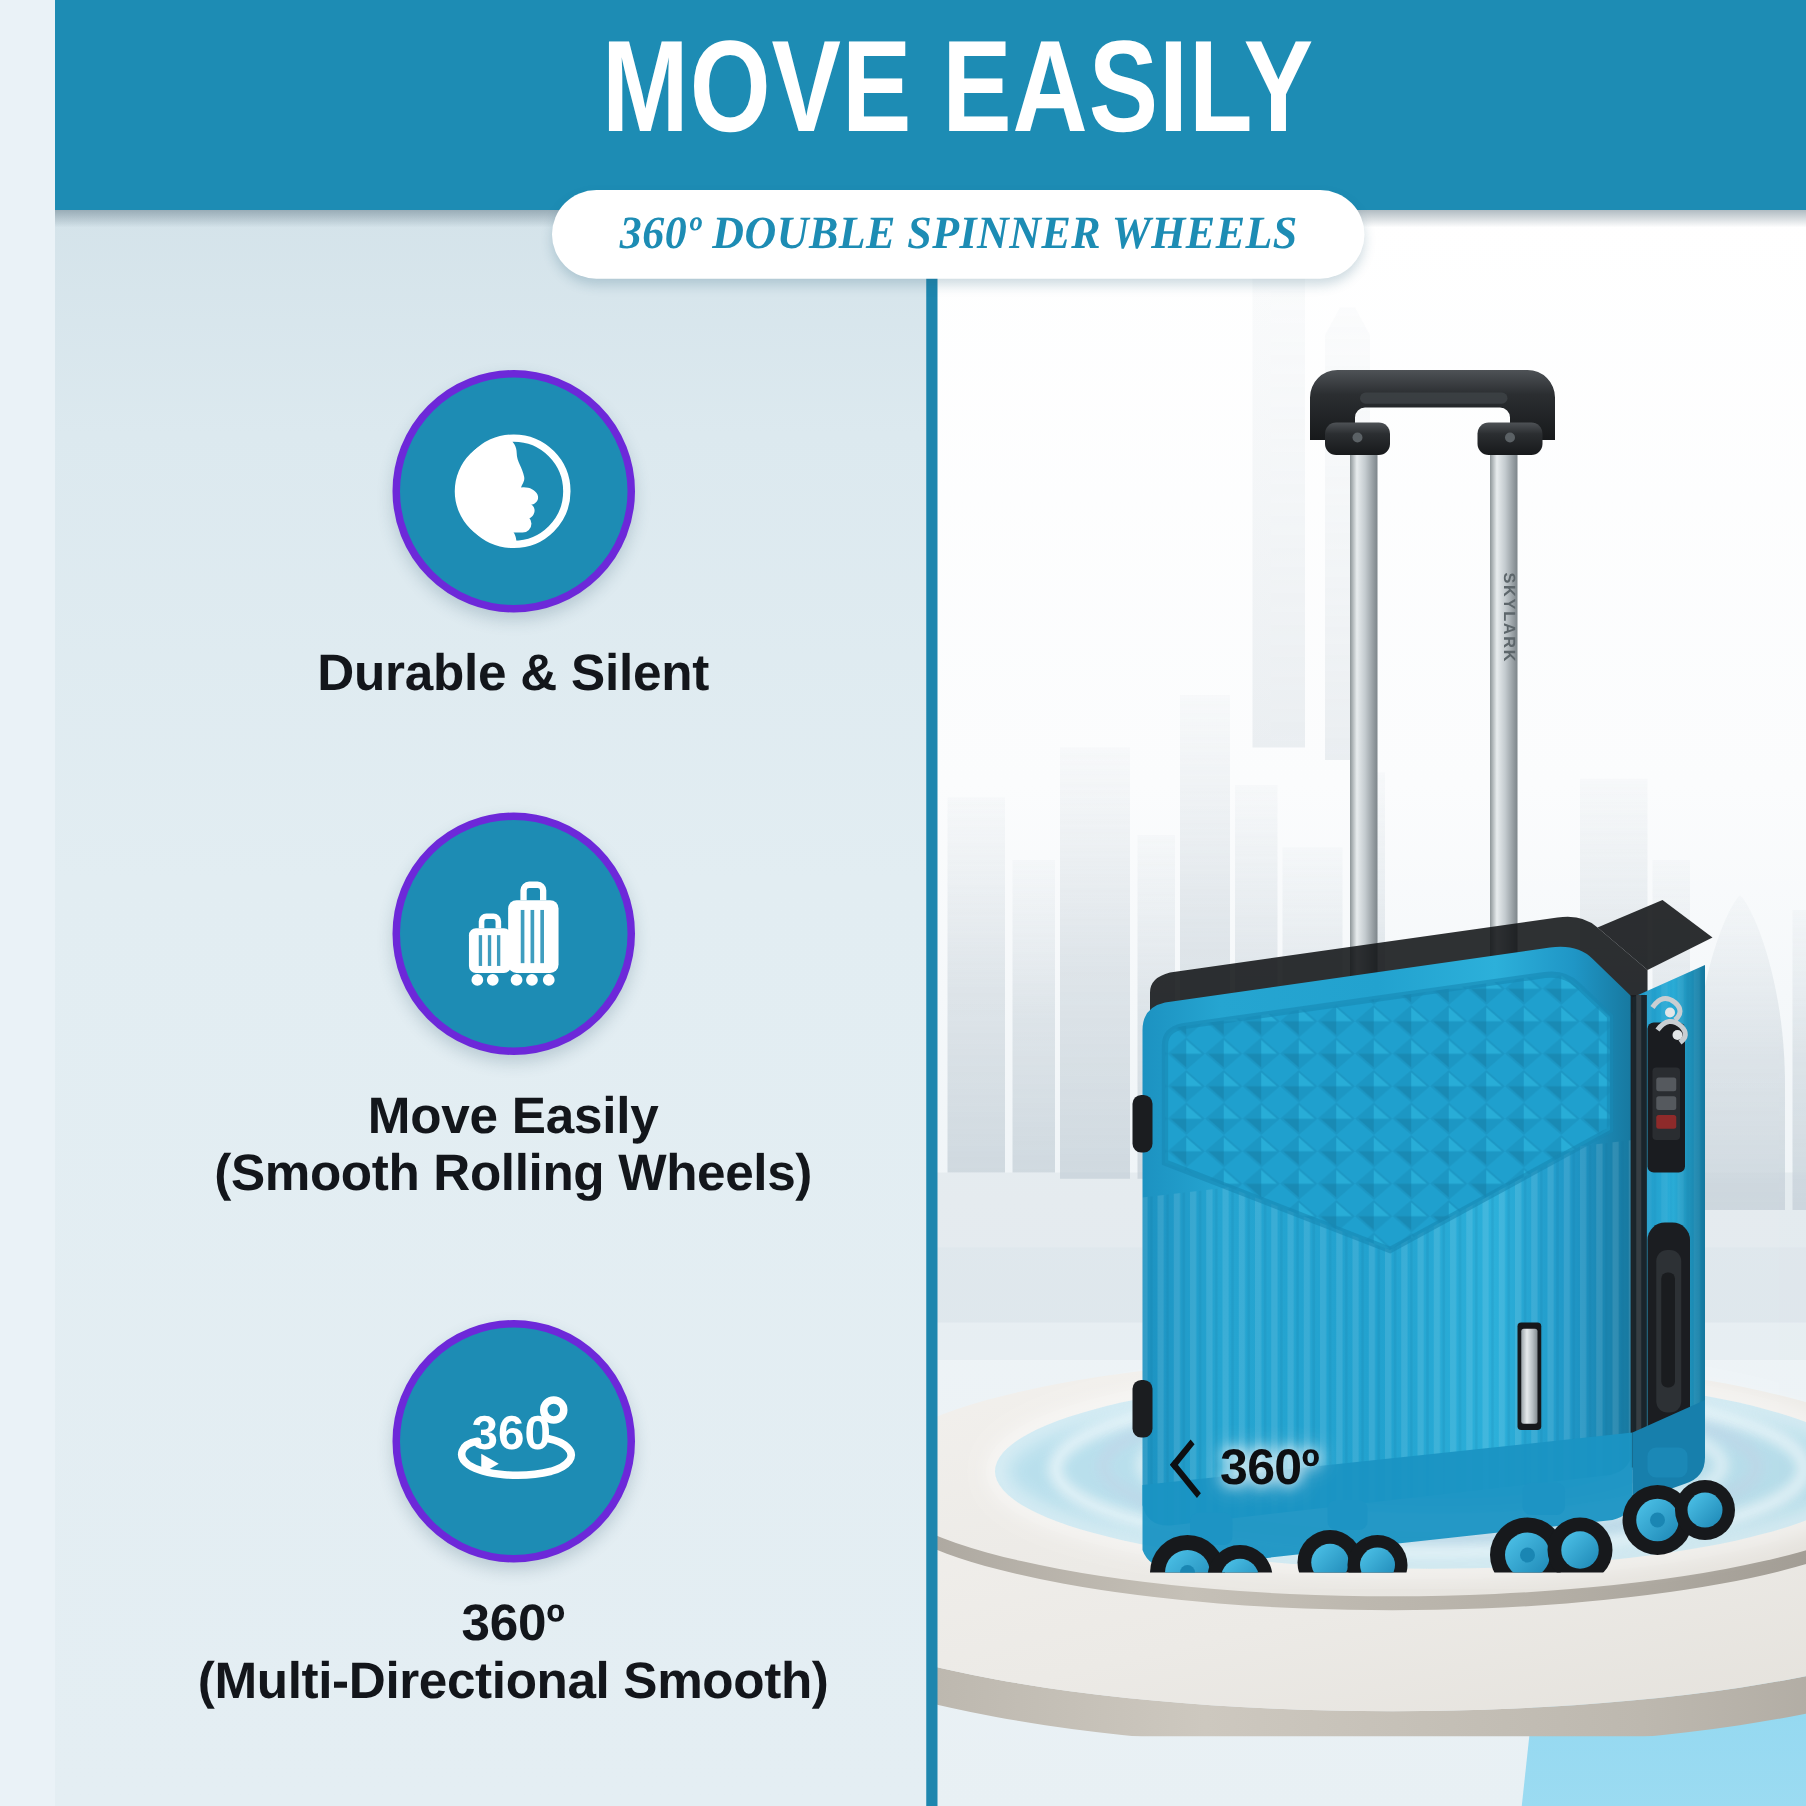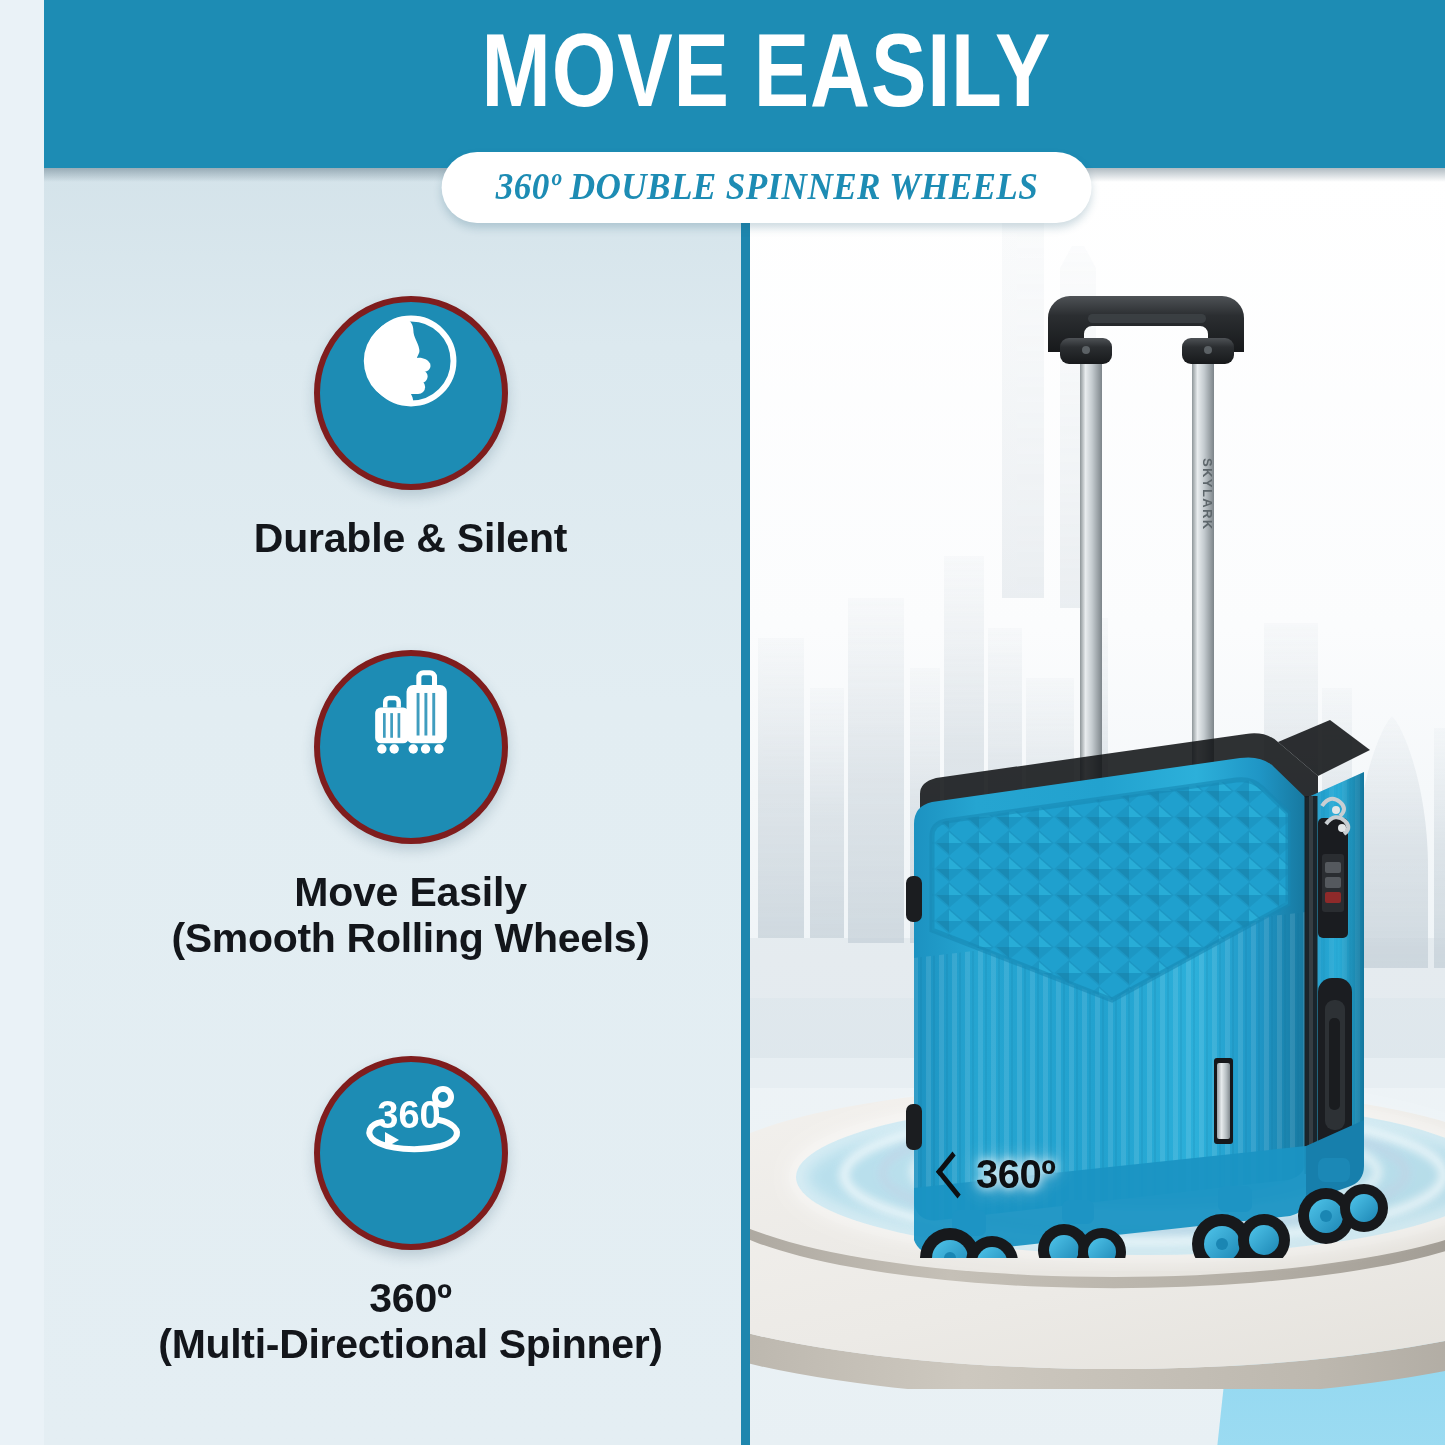--- a/index.html
+++ b/index.html
@@ -70,23 +70,23 @@
     position:absolute; left:0; width:700px; z-index:20;
     display:flex; flex-direction:column; align-items:center;padding-left:33px;
   }
   .feature-1 { top:296px; }
   .feature-2 { top:650px; }
   .feature-3 { top:1056px; }
 
   .icon-circle {
     width:194px; height:194px; border-radius:50%;
     background:#1d8cb4;
-    border:6px solid #7f1d1d;
+    border:6px solid #6d28d9;
     box-shadow:0 6px 13px rgba(40,80,105,.22);
-    display:flex; align-items:flex-start; justify-content:center;
+    display:flex; align-items:center; justify-content:center;
     position:relative;
   }
   .icon-circle svg { display:block; }
 
   .feature-label {
     margin-top:26px; text-align:center; color:#13161b;
     line-height:1.12; white-space:nowrap;
   }
   .label-main { font-size:41px; font-weight:700; letter-spacing:-.2px; display:block; }
   .label-sub  { font-size:41px; font-weight:700; letter-spacing:-.3px; display:block; }
@@ -194,21 +194,21 @@
                  C99 61 93 59 88 58" fill="none" stroke="#ffffff" stroke-width="6" stroke-linecap="round"></path>
         <path d="M34 70 L48 78 L34 86 Z" fill="#ffffff"></path>
 
         <text x="58" y="66" text-anchor="middle" fill="#ffffff" font-family="Liberation Sans, sans-serif" font-size="38" font-weight="700">360</text>
 
         <circle cx="92" cy="35" r="8" fill="none" stroke="#ffffff" stroke-width="6"></circle>
       </svg>
     </div>
     <div class="feature-label">
       <span class="label-main">360º</span>
-      <span class="label-sub">(Multi-Directional Spinner)</span>
+      <span class="label-sub">(Multi-Directional Smooth)</span>
     </div>
   </div>
 
   <div class="right-panel">
 
     <svg class="skyline" width="745" height="1277" viewBox="0 0 745 1277">
       <defs>
         <linearGradient id="skyFade" x1="0" y1="0" x2="0" y2="1">
           <stop offset="0" stop-color="#ffffff" stop-opacity="1"></stop>
           <stop offset=".36" stop-color="#fbfcfd" stop-opacity="1"></stop>

